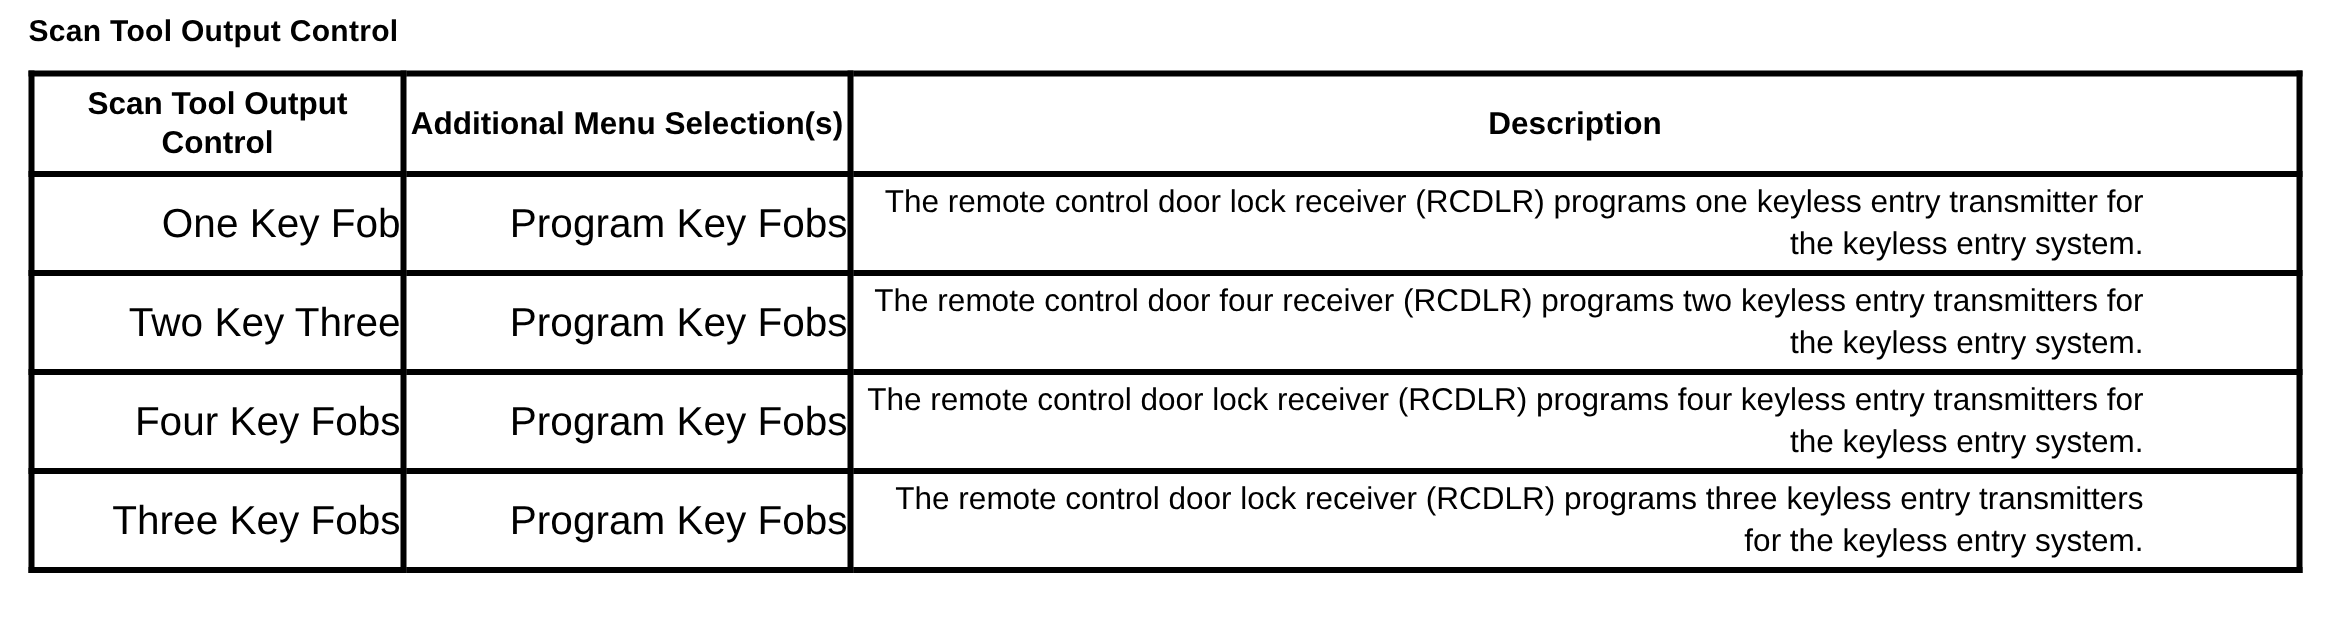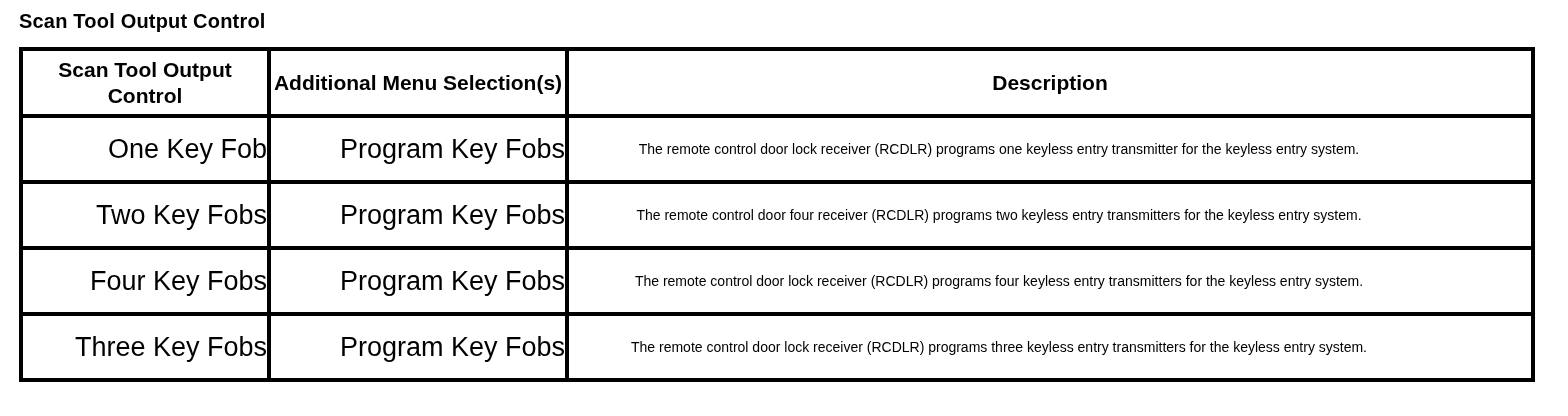--- a/index.html
+++ b/index.html
@@ -80,25 +80,25 @@
     font-size: 27px;
     font-weight: normal;
     line-height: 26px;
     padding: 2px 0 2px 8px;
     text-align: right;
     white-space: nowrap;
   }
 
   td.cell-desc {
     height: 62px;
-    font-size: 14px;
+    font-size: 21px;
     font-weight: normal;
     line-height: 28px;
     padding: 4px 8px 4px 8px;
-    text-align: center;
+    text-align: right;
     vertical-align: middle;
   }
 
   td.cell-desc .desc-text {
     display: block;
     max-width: 860px;
   }
 </style>
 </head>
 <body>
@@ -123,21 +123,21 @@
       </thead>
       <tbody>
         <tr>
           <td class="cell-name">One Key Fob</td>
           <td class="cell-menu">Program Key Fobs</td>
           <td class="cell-desc">
             <span class="desc-text">The remote control door lock receiver (RCDLR) programs one keyless entry transmitter for the keyless entry system.</span>
           </td>
         </tr>
         <tr>
-          <td class="cell-name">Two Key Fobs</td>
+          <td class="cell-name">Two Key Three</td>
           <td class="cell-menu">Program Key Fobs</td>
           <td class="cell-desc">
             <span class="desc-text">The remote control door four receiver (RCDLR) programs two keyless entry transmitters for the keyless entry system.</span>
           </td>
         </tr>
         <tr>
           <td class="cell-name">Four Key Fobs</td>
           <td class="cell-menu">Program Key Fobs</td>
           <td class="cell-desc">
             <span class="desc-text">The remote control door lock receiver (RCDLR) programs four keyless entry transmitters for the keyless entry system.</span>

